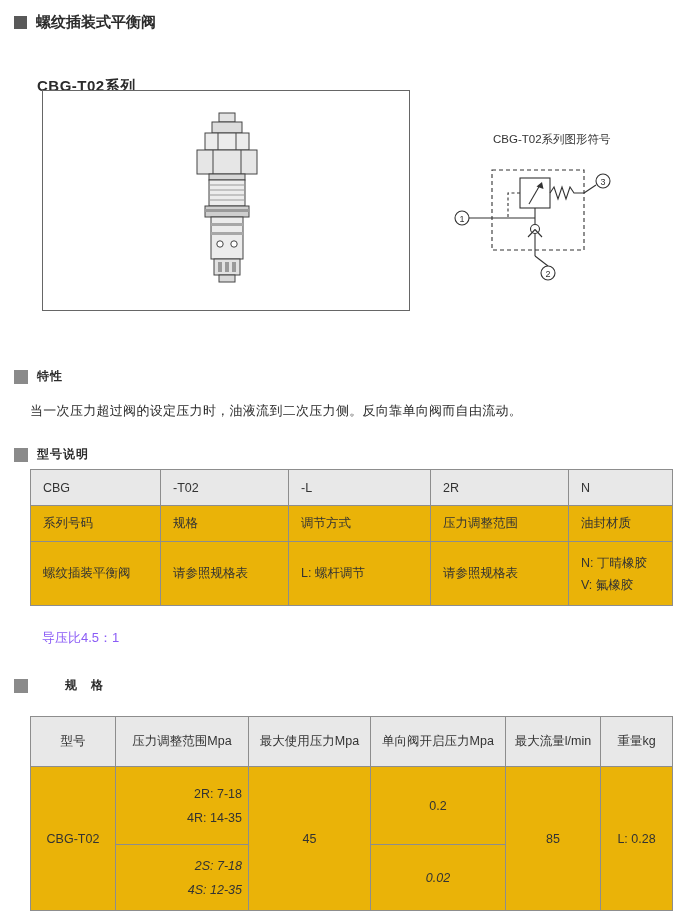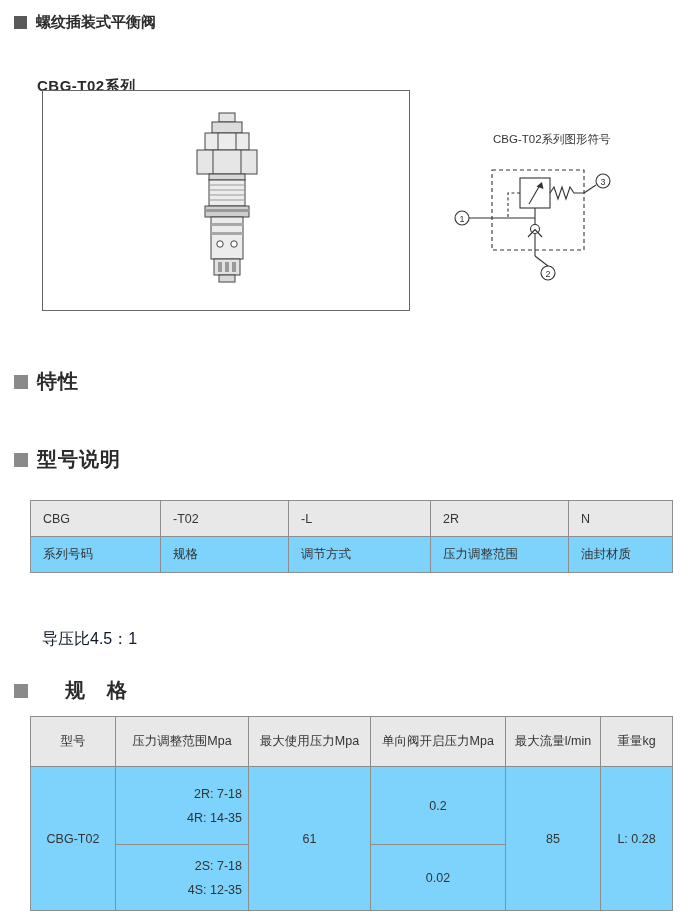--- a/index.html
+++ b/index.html
@@ -12,40 +12,40 @@
 
   .title-row { position:absolute; top:13px; left:14px; display:flex; align-items:center; font-size:15px; font-weight:bold; }
   .subtitle { position:absolute; top:41px; left:37px; font-size:15px; font-weight:bold; letter-spacing:.5px;margin-top:36px; }
 
   .drawing-box { position:absolute; top:90px; left:42px; width:368px; height:221px; border:1px solid #666; background:#fff; }
   .valve-svg { position:absolute; left:124px; top:20px; }
 
   .symbol-label { position:absolute; top:132px; left:477px; font-size:11.5px; color:#333;margin-left:16px; }
   .symbol-svg { position:absolute; top:158px; left:450px; }
 
-  .section-head { position:absolute; left:14px; display:flex; align-items:center; font-size:20px; font-weight:bold; letter-spacing:1px; }
+  .section-head { position:absolute; left:14px; display:flex; align-items:center; font-size:12px; font-weight:bold; letter-spacing:1px; }
   .features-text { position:absolute; left:30px; top:402px; font-size:13px; letter-spacing:.3px; }
-  .note { position:absolute; left:42px; top:629px; font-size:16px; color:#0f172a; }
+  .note { position:absolute; left:42px; top:629px; font-size:13px; color:#8b5cf6; }
 
   table { position:absolute; left:30px; border-collapse:collapse; table-layout:fixed; width:642px; font-size:12.5px; color:#333; }
-  td,th { border:1px solid var(--line,#8d8d8d); font-weight:normal; background:#7dd3fc; }
+  td,th { border:1px solid var(--line,#8d8d8d); font-weight:normal; background:#eab308; }
   thead th { background:var(--header_bg,#e8e8e8); }
 
-  .t1 { top:500px; }
+  .t1 { top:469px; }
   .t1 th,.t1 td { text-align:left; padding:2px 12px; vertical-align:middle; }
   .t1 thead th { height:36px; }
   .t1 .r2 td { height:36px; }
   .t1 .r3 td { height:64px; }
   .t1 .seal div { line-height:22px; }
 
   .t2 { top:716px; }
   .t2 th,.t2 td { text-align:center; vertical-align:middle; padding:2px 6px; }
   .t2 thead th { height:50px; }
   .t2 .r1 td { height:78px; }
-  .t2 .r2 td { height:66px; }
+  .t2 .r2 td { height:66px;font-style:italic; }
   .pline { line-height:24px;text-align:right; }
 </style>
 </head>
 <body>
 
 <div class="page">
 
   <div class="title-row">
     <span class="sq dark"></span>
     <span>螺纹插装式平衡阀</span>
@@ -106,20 +106,21 @@
     </g>
     <text x="12" y="63.5" font-size="9" text-anchor="middle" fill="#333">1</text>
     <text x="98" y="118.5" font-size="9" text-anchor="middle" fill="#333">2</text>
     <text x="153" y="26.5" font-size="9" text-anchor="middle" fill="#333">3</text>
   </svg>
 
   <div class="section-head" style="top:368px;">
     <span class="sq"></span>
     <span>特性</span>
   </div>
+  <p class="features-text">当一次压力超过阀的设定压力时，油液流到二次压力侧。反向靠单向阀而自由流动。</p>
 
   <div class="section-head" style="top:446px;text-align:center;">
     <span class="sq"></span>
     <span>型号说明</span>
   </div>
 
   <table class="t1">
     <colgroup>
       <col style="width:130px">
         <col style="width:128px">
@@ -136,20 +137,30 @@
         <th>N</th>
       </tr>
     </thead>
     <tbody>
       <tr class="r2">
         <td>系列号码</td>
         <td>规格</td>
         <td>调节方式</td>
         <td>压力调整范围</td>
         <td>油封材质</td>
+      </tr>
+      <tr class="r3">
+        <td>螺纹插装平衡阀</td>
+        <td>请参照规格表</td>
+        <td>L: 螺杆调节</td>
+        <td>请参照规格表</td>
+        <td class="seal">
+          <div>N: 丁晴橡胶</div>
+          <div>V: 氟橡胶</div>
+        </td>
       </tr>
     </tbody>
   </table>
 
   <div class="note">导压比4.5：1</div>
 
   <div class="section-head" style="top:677px;gap:28px;">
     <span class="sq"></span>
     <span>规　格</span>
   </div>
@@ -173,21 +184,21 @@
         <th>重量kg</th>
       </tr>
     </thead>
     <tbody>
       <tr class="r1">
         <td rowspan="2">CBG-T02</td>
         <td>
           <div class="pline">2R: 7-18</div>
           <div class="pline">4R: 14-35</div>
         </td>
-        <td rowspan="2">61</td>
+        <td rowspan="2">45</td>
         <td>0.2</td>
         <td rowspan="2">85</td>
         <td rowspan="2">L: 0.28</td>
       </tr>
       <tr class="r2">
         <td>
           <div class="pline">2S: 7-18</div>
           <div class="pline">4S: 12-35</div>
         </td>
         <td>0.02</td>

